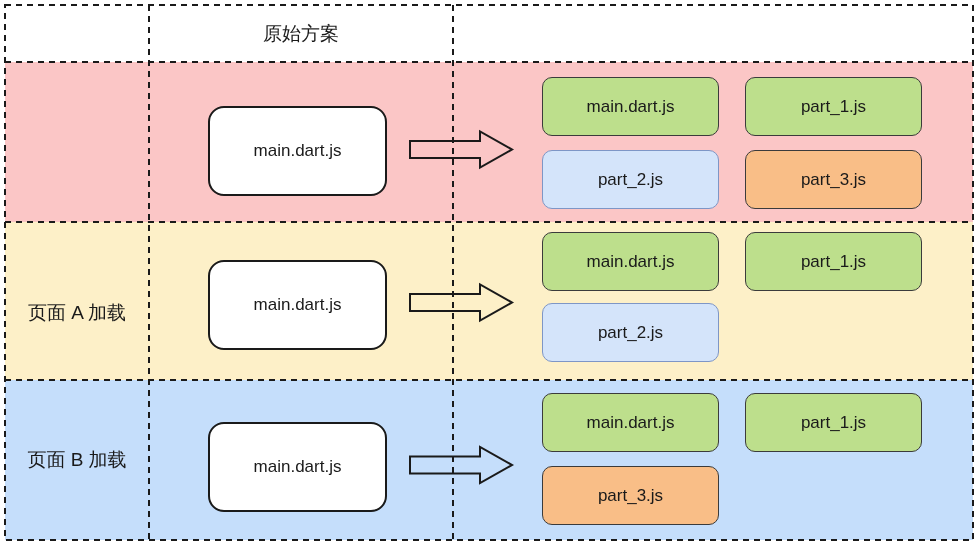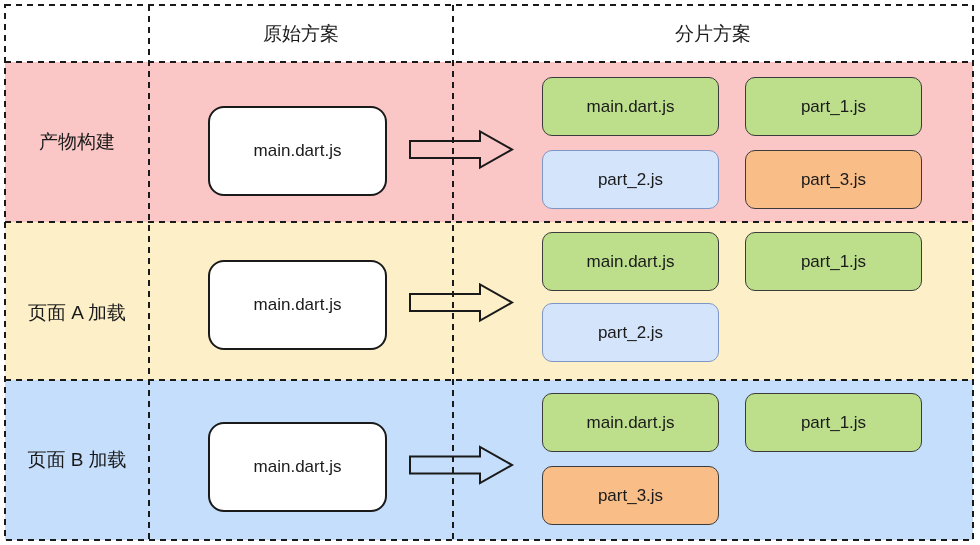--- a/index.html
+++ b/index.html
@@ -29,27 +29,21 @@
 
 <div class="canvas">
 
   <div class="rowbg" style="top: 62px; height: 160px; background: rgb(251, 198, 198);"></div>
   <div class="rowbg" style="top: 222px; height: 158px; background: rgb(253, 240, 200);"></div>
   <div class="rowbg" style="top: 380px; height: 160px; background: rgb(197, 222, 251);"></div>
 
   <div class="cell header-label" style="left:149px;top:5px;width:304px;height:57px">
     <span>原始方案</span>
   </div>
-  <div class="cell header-label" style="left:453px;top:5px;width:520px;height:57px">
-    <span>分片方案</span>
-  </div>
 
-  <div class="cell row-label" style="left:5px;top:62px;width:144px;height:160px">
-    <span>产物构建</span>
-  </div>
   <div class="cell row-label" style="left:5px;top:222px;width:144px;height:181px">
     <span>页面 A 加载</span>
   </div>
   <div class="cell row-label" style="left:5px;top:380px;width:144px;height:160px">
     <span>页面 B 加载</span>
   </div>
 
   <div class="whitebox" style="left:208px;top:106px">main.dart.js</div>
   <div class="whitebox" style="left:208px;top:260px">main.dart.js</div>
   <div class="whitebox" style="left:208px;top:422px">main.dart.js</div>

